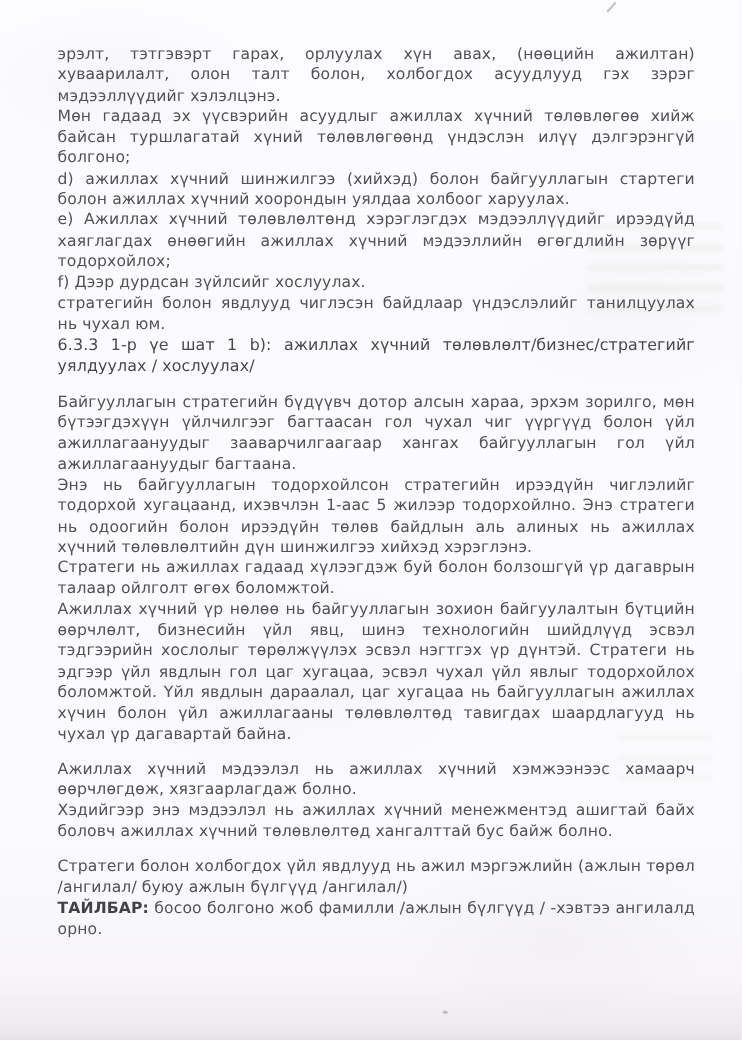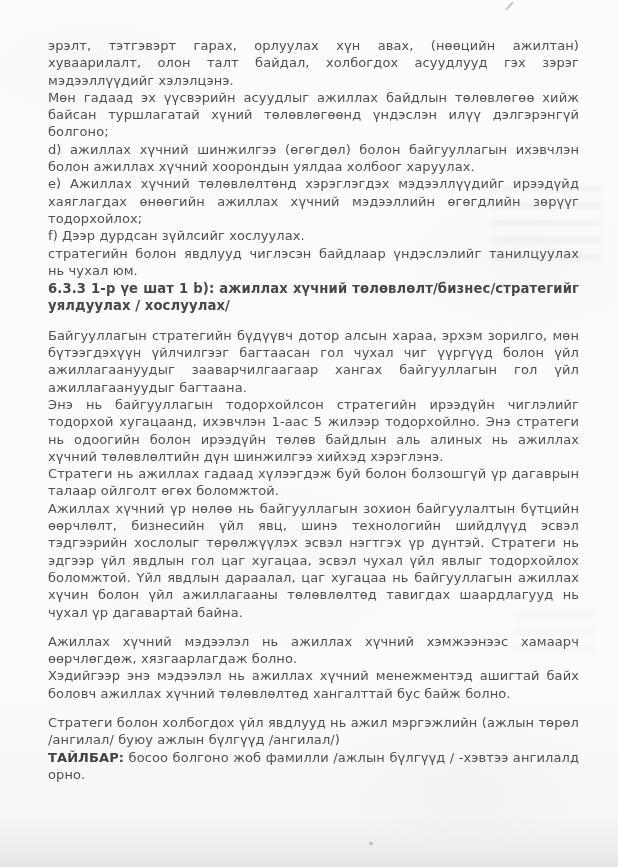--- a/index.html
+++ b/index.html
@@ -36,21 +36,21 @@
     font-size: 13px;
     line-height: 17.3px;
     text-align: justify;
     letter-spacing: 0.1px;
   }
   .content p { margin: 0; }
   .para { margin-bottom: 11px; }
   .prelines { white-space: pre-line; }
   .heading {
     font-size: 13.2px;
-    font-weight: 700;
+    font-weight: 400;
     color: #46484b;
     margin: 1px 0 12px 0;
     line-height: 17.3px;
     text-align: justify;
   }
   .block { margin-bottom: 12px; }
   .note strong { color: #404244; }
   
   .mark-top-right {
     position: absolute;
@@ -92,25 +92,25 @@
     pointer-events: none;
   }
 </style>
 </head>
 <body>
 
 <div class="page">
 
   <div class="content">
 
-    <p class="para">эрэлт, тэтгэвэрт гарах, орлуулах хүн авах, (нөөцийн ажилтан) хуваарилалт, олон талт байдал, холбогдох асуудлууд гэх зэрэг мэдээллүүдийг хэлэлцэнэ.</p>
+    <p class="para">эрэлт, тэтгэвэрт гарах, орлуулах хүн авах, (нөөцийн ажилтан) хуваарилалт, олон талт болон, холбогдох асуудлууд гэх зэрэг мэдээллүүдийг хэлэлцэнэ.</p>
 
-    <p class="para">Мөн гадаад эх үүсвэрийн асуудлыг ажиллах байдлын төлөвлөгөө хийж байсан туршлагатай хүний төлөвлөгөөнд үндэслэн илүү дэлгэрэнгүй болгоно;</p>
+    <p class="para">Мөн гадаад эх үүсвэрийн асуудлыг ажиллах хүчний төлөвлөгөө хийж байсан туршлагатай хүний төлөвлөгөөнд үндэслэн илүү дэлгэрэнгүй болгоно;</p>
 
-    <p class="para">d) ажиллах хүчний шинжилгээ (өгөгдөл) болон байгууллагын ихэвчлэн болон ажиллах хүчний хоорондын уялдаа холбоог харуулах.</p>
+    <p class="para">d) ажиллах хүчний шинжилгээ (хийхэд) болон байгууллагын стартеги болон ажиллах хүчний хоорондын уялдаа холбоог харуулах.</p>
 
     <p class="para">e) Ажиллах хүчний төлөвлөлтөнд хэрэглэгдэх мэдээллүүдийг ирээдүйд хаяглагдах өнөөгийн ажиллах хүчний мэдээллийн өгөгдлийн зөрүүг тодорхойлох;</p>
 
     <p class="para prelines">f) Дээр дурдсан зүйлсийг хослуулах.
 стратегийн болон явдлууд чиглэсэн байдлаар үндэслэлийг танилцуулах нь чухал юм.</p>
 
     <h2 class="heading">6.3.3 1-р үе шат 1 b): ажиллах хүчний төлөвлөлт/бизнес/стратегийг уялдуулах / хослуулах/</h2>
 
     <div class="block">
       <p>Байгууллагын стратегийн бүдүүвч дотор алсын хараа, эрхэм зорилго, мөн бүтээгдэхүүн үйлчилгээг багтаасан гол чухал чиг үүргүүд болон үйл ажиллагаануудыг зааварчилгаагаар хангах байгууллагын гол үйл ажиллагаануудыг багтаана.</p>

